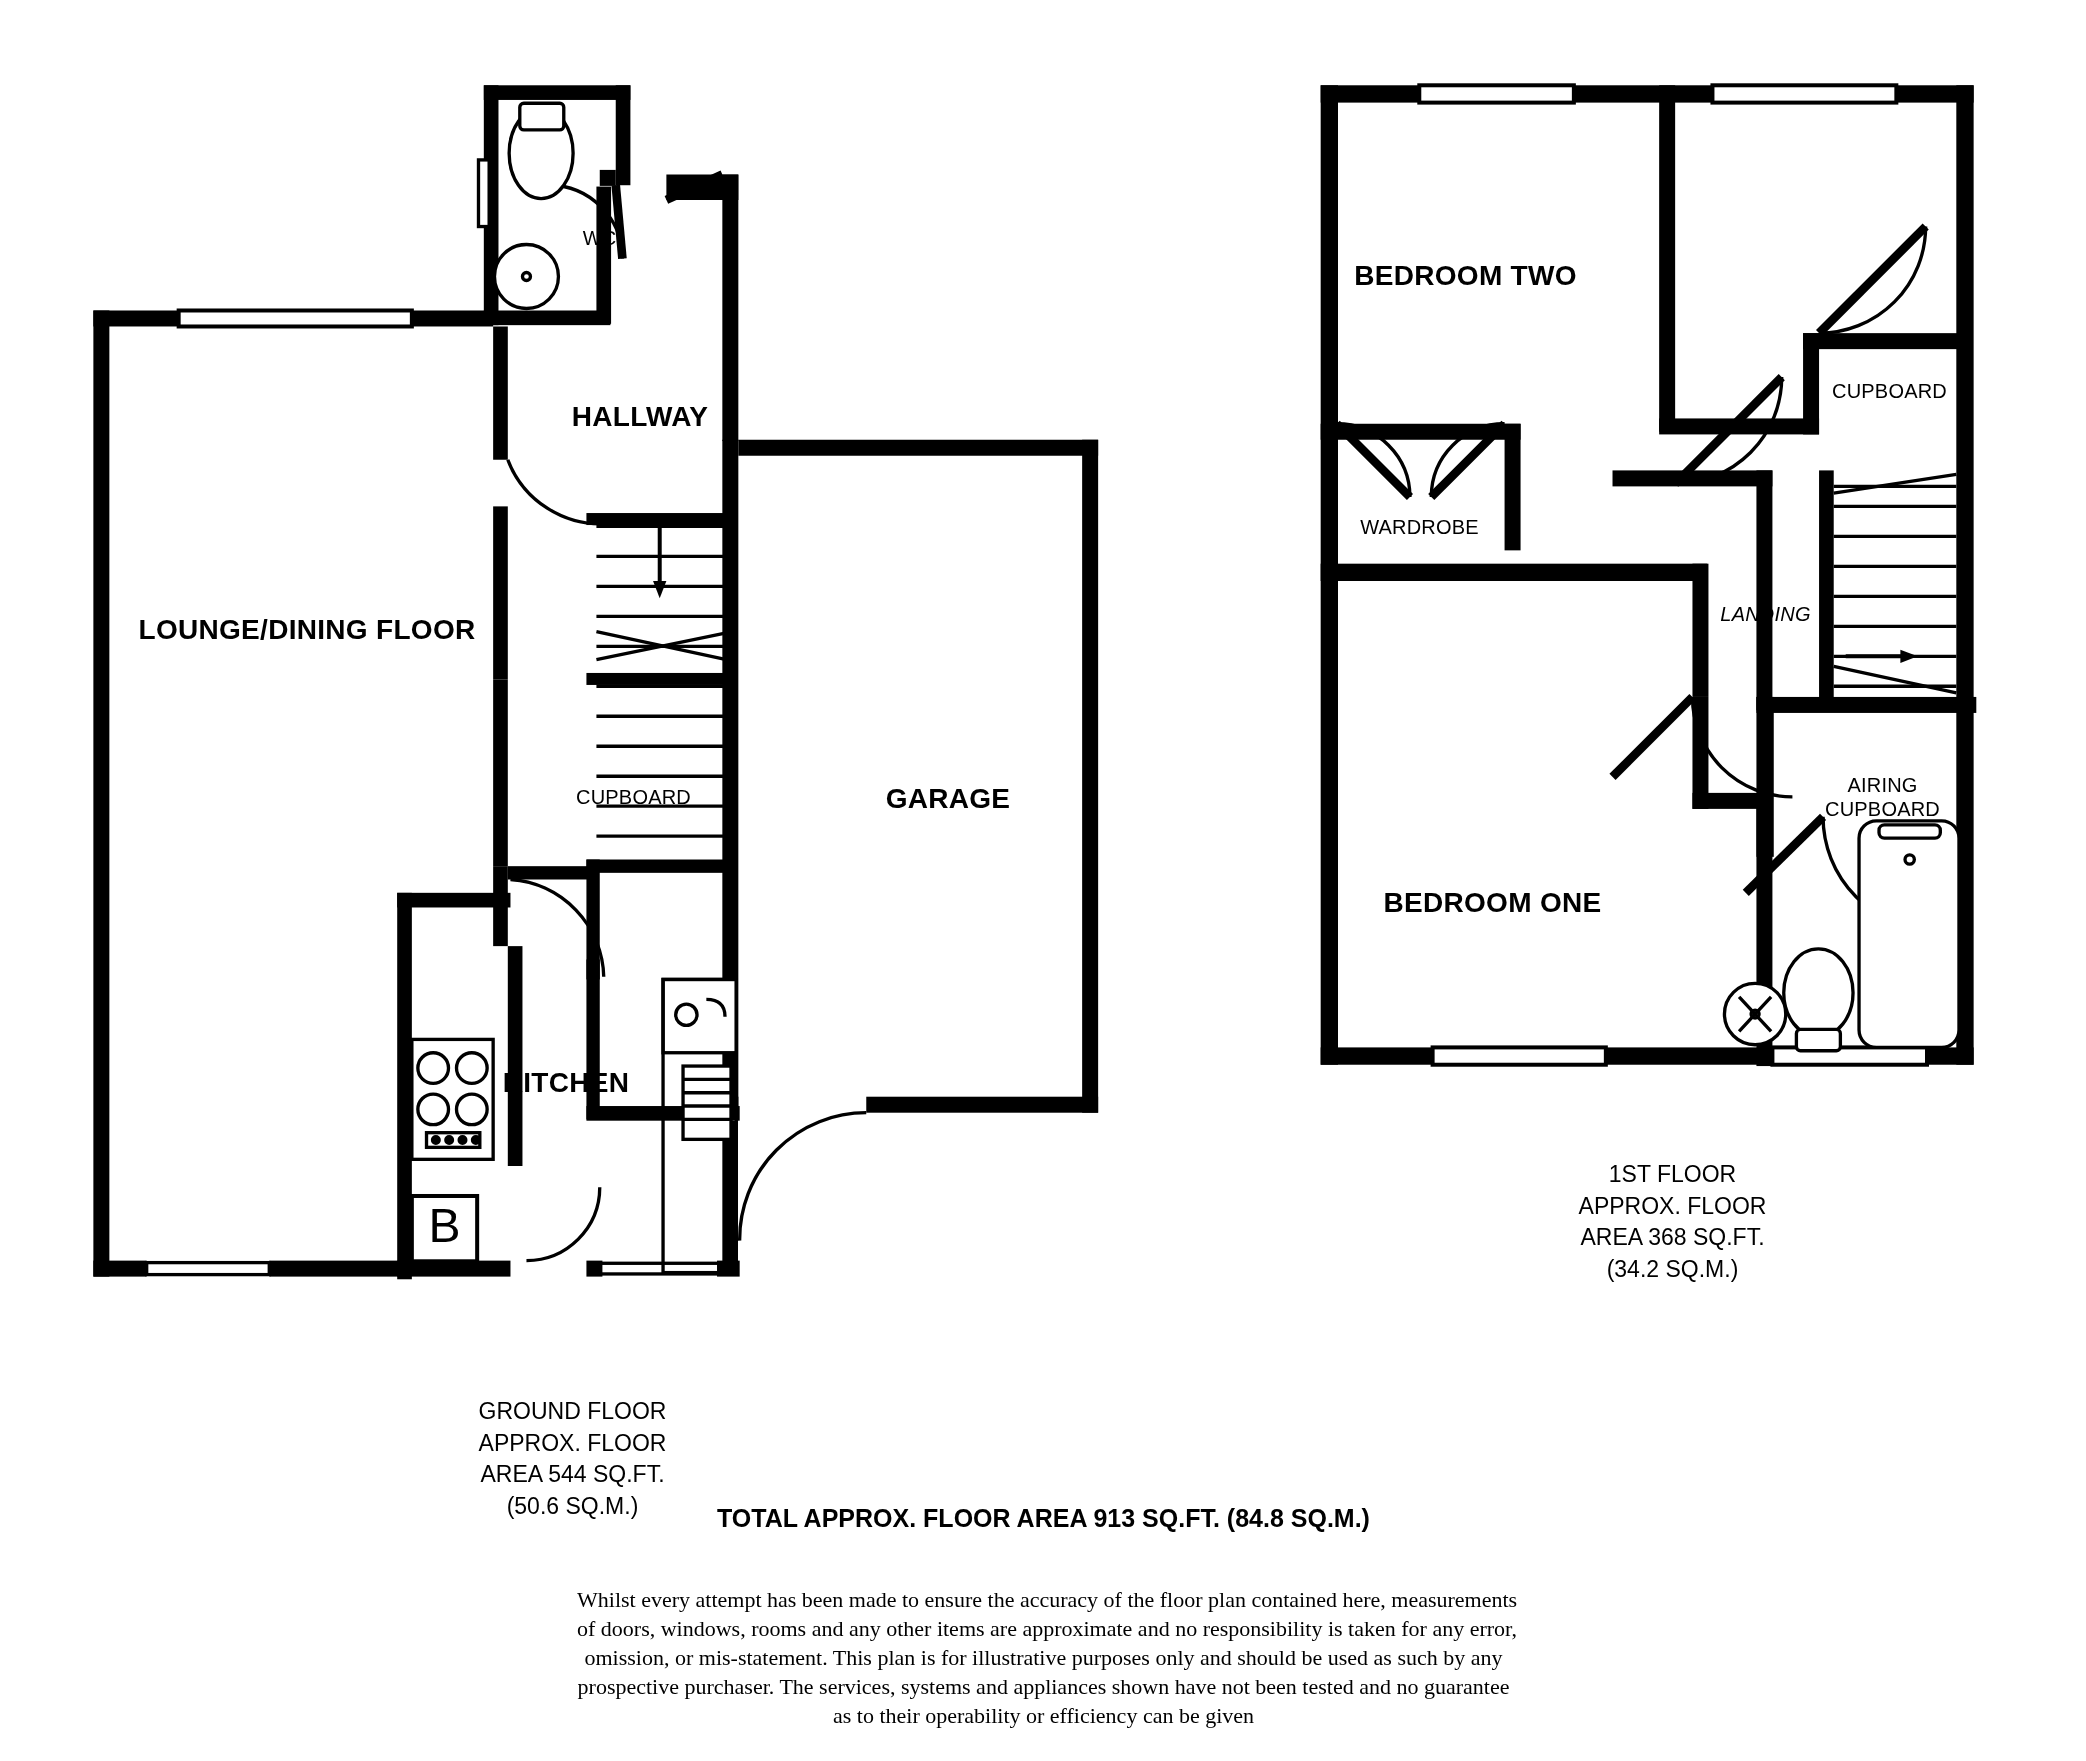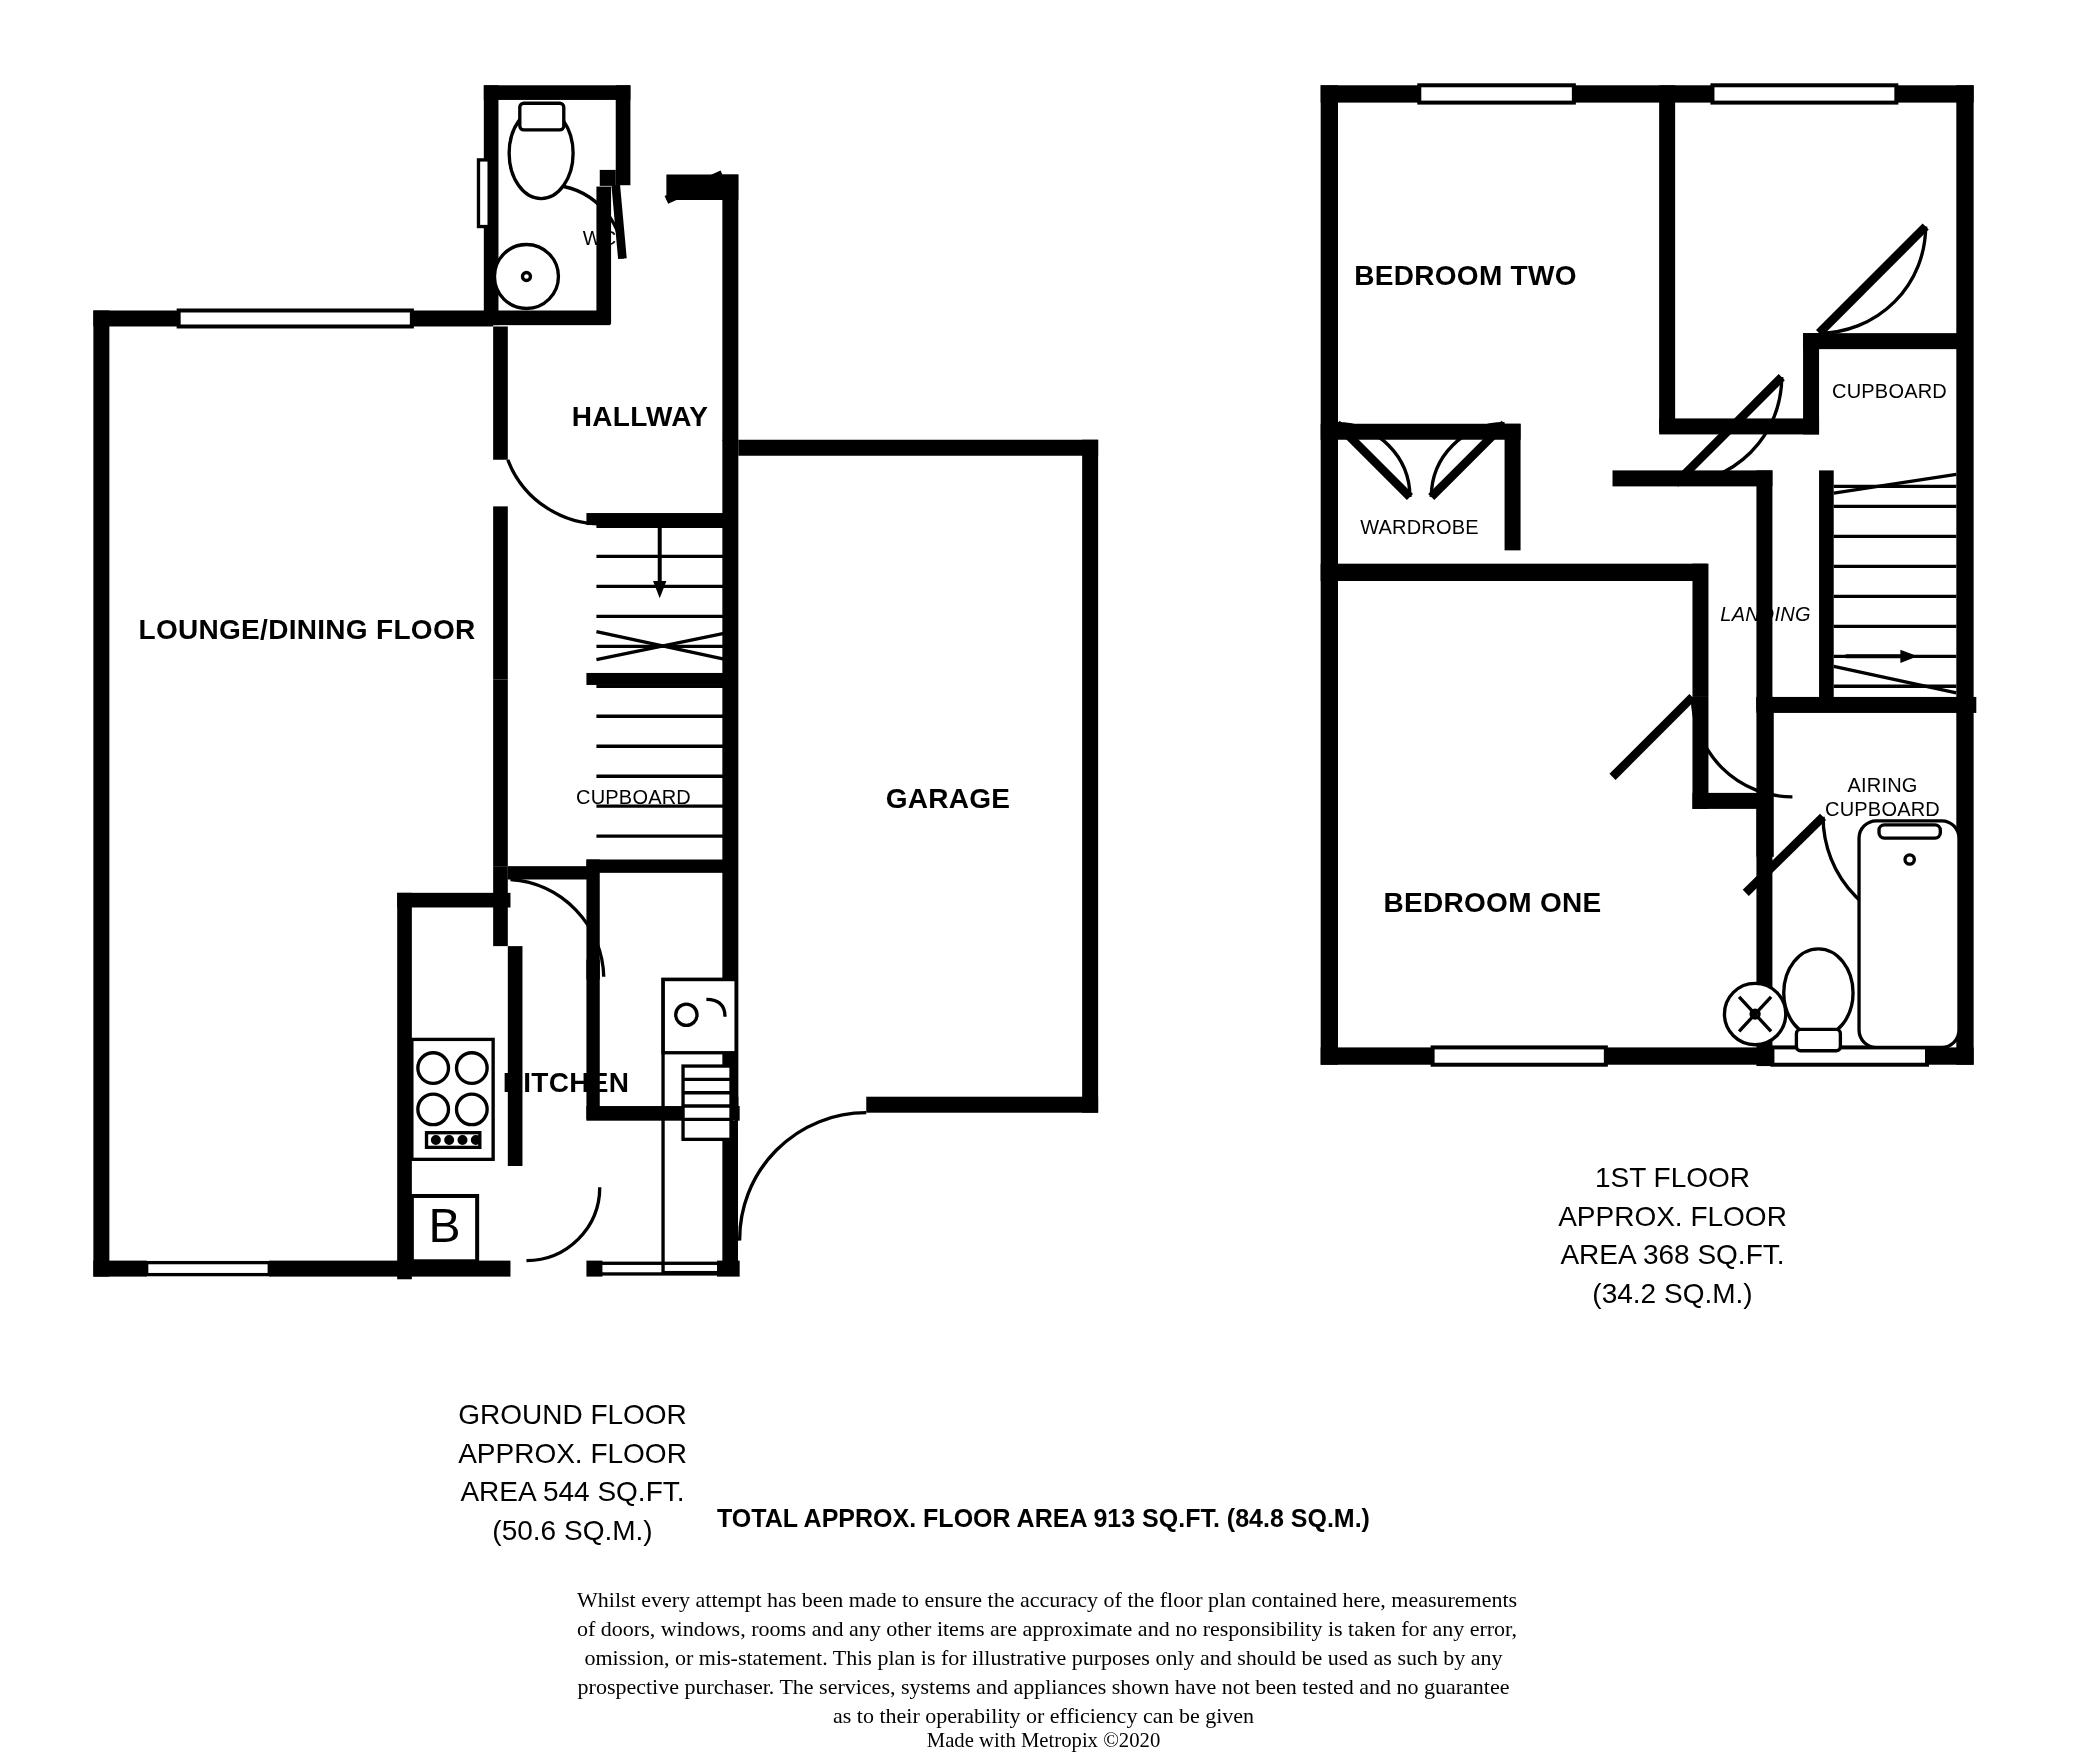--- a/index.html
+++ b/index.html
@@ -1,21 +1,21 @@
 <!DOCTYPE html>
 <html style="font-size:10.7px"><head>
 <meta charset="utf-8">
 <style>
   html,body{margin:0;padding:0;background:#ffffff;}
   body{width:2087px;height:1761px;position:relative;font-family:"Liberation Sans",sans-serif;color:#000;}
   .plan{position:absolute;left:0;top:0;width:2087px;height:1761px;}
   .lbl{position:absolute;text-align:center;white-space:pre;line-height:1.18;}
   .room-lbl{font-size:28px;font-weight:bold;letter-spacing:0.3px;}
   .small-lbl{font-size:20px;font-weight:normal;letter-spacing:0.2px;}
-  .area-lbl{font-size:28px;line-height:1.38;text-align:center;white-space:pre;}
+  .area-lbl{font-size:23px;line-height:1.38;text-align:center;white-space:pre;}
   .total-lbl{font-size:25px;font-weight:bold;text-align:center;}
   .disc{font-size:22px;line-height:1.32;text-align:center;white-space:pre;font-family:"Liberation Serif",serif;}
   .made{font-size:20.7px;text-align:center;font-family:"Liberation Serif",serif;}
   svg{position:absolute;left:0;top:0;overflow:visible;}
 </style>
 </head>
 <body>
 
 <div class="plan">
 
@@ -267,16 +267,15 @@
 APPROX. FLOOR
 AREA 368 SQ.FT.
 (34.2 SQ.M.)</div>
 
   <div class="lbl total-lbl" style="left:577px;top:1504px;width:933px;">TOTAL APPROX. FLOOR AREA 913 SQ.FT. (84.8 SQ.M.)</div>
   <div class="lbl disc" style="left:577px;top:1585px;width:933px;">Whilst every attempt has been made to ensure the accuracy of the floor plan contained here, measurements
 of doors, windows, rooms and any other items are approximate and no responsibility is taken for any error,
 omission, or mis-statement. This plan is for illustrative purposes only and should be used as such by any
 prospective purchaser. The services, systems and appliances shown have not been tested and no guarantee
 as to their operability or efficiency can be given</div>
-  <div class="lbl made" style="left:577px;top:1728px;width:933px;">Made with Metropix ©2020</div>
 
 </div>
 
 
 </body></html>

